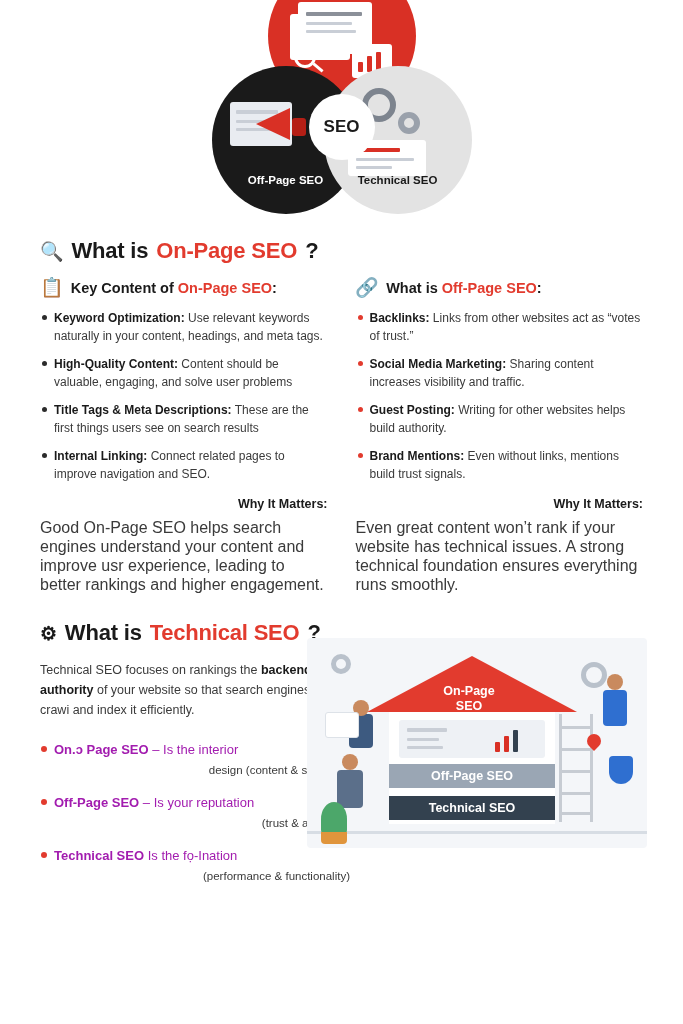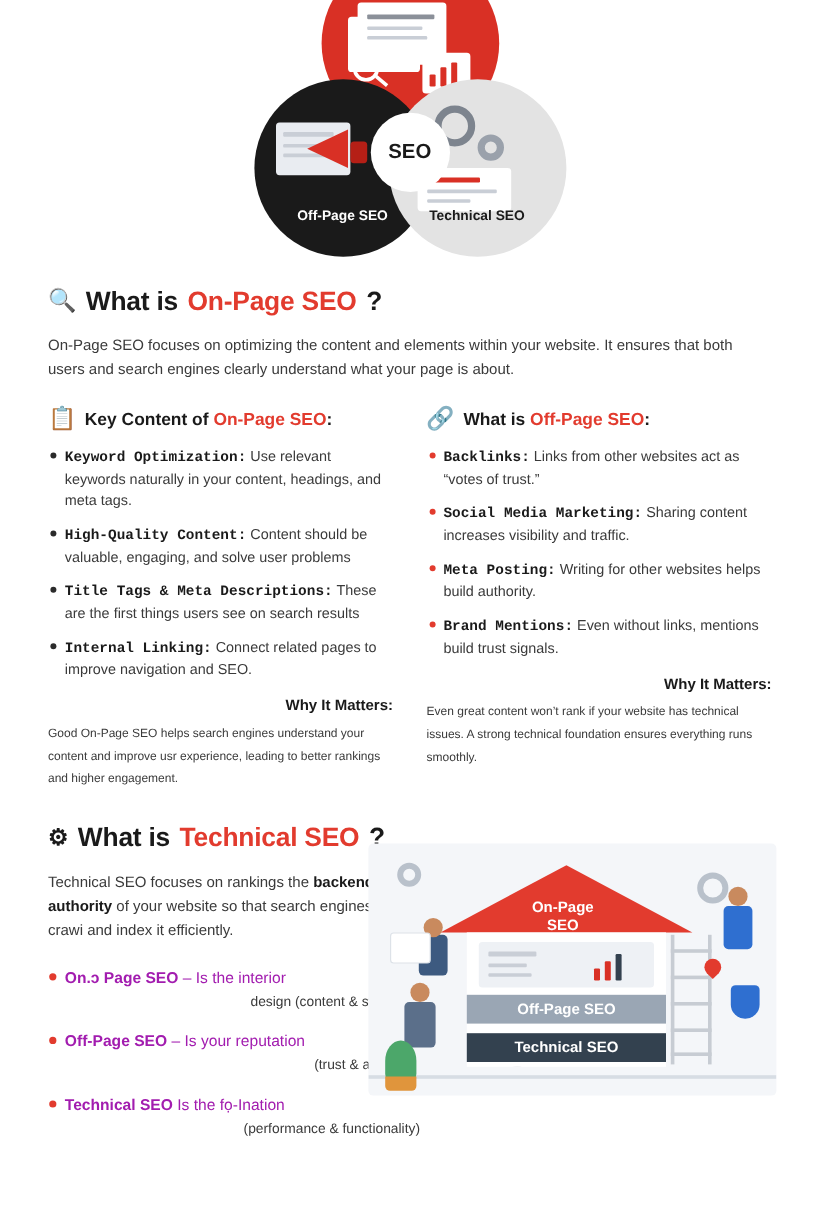--- a/index.html
+++ b/index.html
@@ -160,30 +160,30 @@
   }
   ul.bullets li::before {
     content: "";
     position: absolute;
     left: 2px; top: 6px;
     width: 5px; height: 5px;
     border-radius: 50%;
     background: #2b2b2b;
   }
   ul.bullets.red li::before { background: #e23b2e; }
-  ul.bullets li b { color: #1a1a1a; font-family: Liberation Mono, monospace; }
+  ul.bullets li b { color: #1a1a1a; }
   .why-title {
     font-size: 12.5px;
     font-weight: bold;
     color: #1a1a1a;
     margin: 0 0 7px 0;
     text-align: right;
   }
   .why-text {
-    font-size: 10px;
+    font-size: 16px;
     line-height: 19px;
     color: #3a3a3a;
     margin: 0;
   }
 
   
   .tech-wrap { position: relative; }
   .tech-left { width: 310px; }
   .tech-left p.lead { margin-bottom: 20px; }
   .tech-left p.lead b { color: #1a1a1a; }
@@ -372,21 +372,20 @@
   </div>
 
   <div class="content">
 
     <h2 class="section-title">
       <span class="icon-emoji">🔍</span>
       <span>What is </span>
         <span class="accent">On-Page SEO</span>
         <span>?</span>
     </h2>
-    <p class="lead">On-Page SEO focuses on optimizing the content and elements within your website. It ensures that both users and search engines clearly understand what your page is about.</p>
 
     <div class="two-col">
 
       <div class="col">
         <h3 class="col-title">
           <span class="icon-emoji">📋</span>
           <span><span>Key Content of </span><span class="accent">On-Page SEO</span><span>:</span></span>
         </h3>
         <ul class="bullets">
           <li><b>Keyword Optimization:</b><span> Use relevant keywords naturally in your content, headings, and meta tags.</span></li>
@@ -399,21 +398,21 @@
       </div>
 
       <div class="col">
         <h3 class="col-title">
           <span class="icon-emoji">🔗</span>
           <span><span>What is </span><span class="accent">Off-Page SEO</span><span>:</span></span>
         </h3>
         <ul class="bullets red">
           <li><b>Backlinks:</b><span>  Links from other websites act as “votes of trust.”</span></li>
           <li><b>Social Media Marketing:</b><span> Sharing content increases visibility and traffic.</span></li>
-          <li><b>Meta Posting:</b><span> Writing for other websites helps build authority.</span></li>
+          <li><b>Guest Posting:</b><span> Writing for other websites helps build authority.</span></li>
           <li><b>Brand Mentions:</b><span> Even without links, mentions build trust signals.</span></li>
         </ul>
         <p class="why-title">Why It Matters:</p>
         <p class="why-text">Even great content won’t rank if your website has technical issues. A strong technical foundation ensures everything runs smoothly.</p>
       </div>
     </div>
 
     <div class="tech-wrap">
       <h2 class="section-title">
         <span class="icon-emoji">⚙</span>

